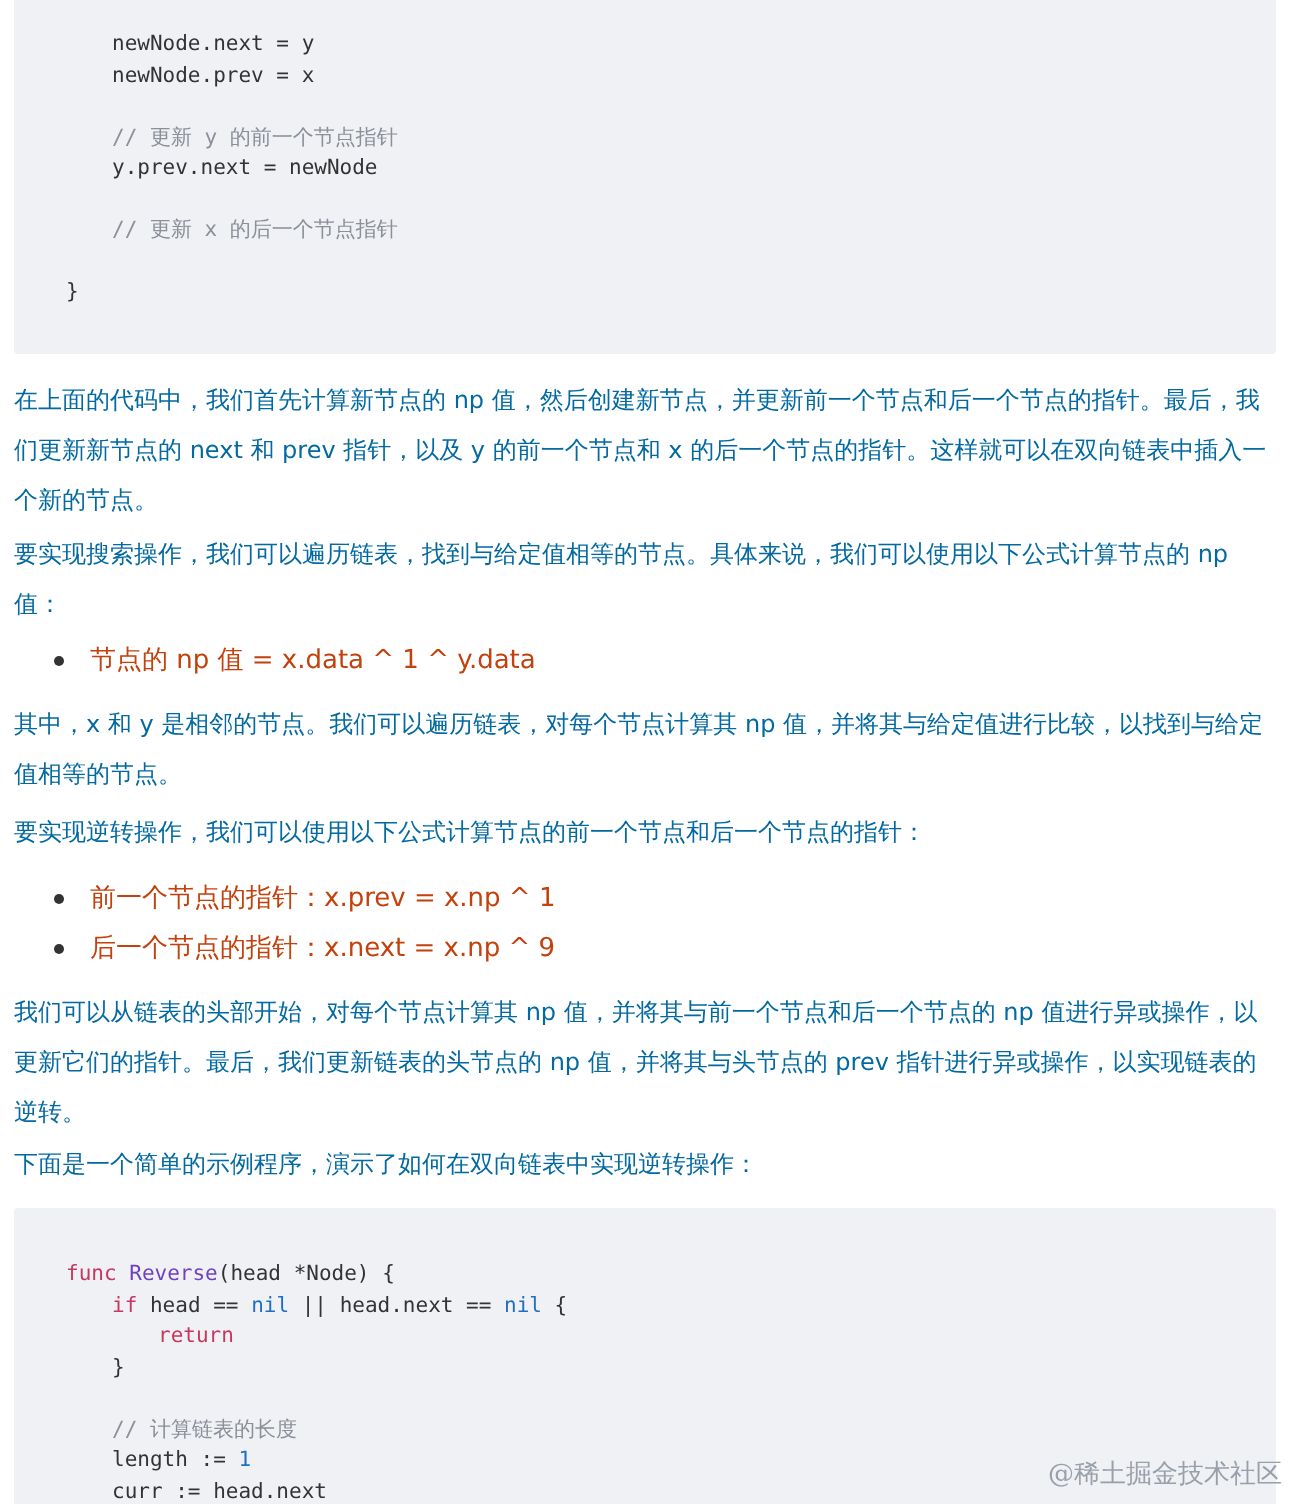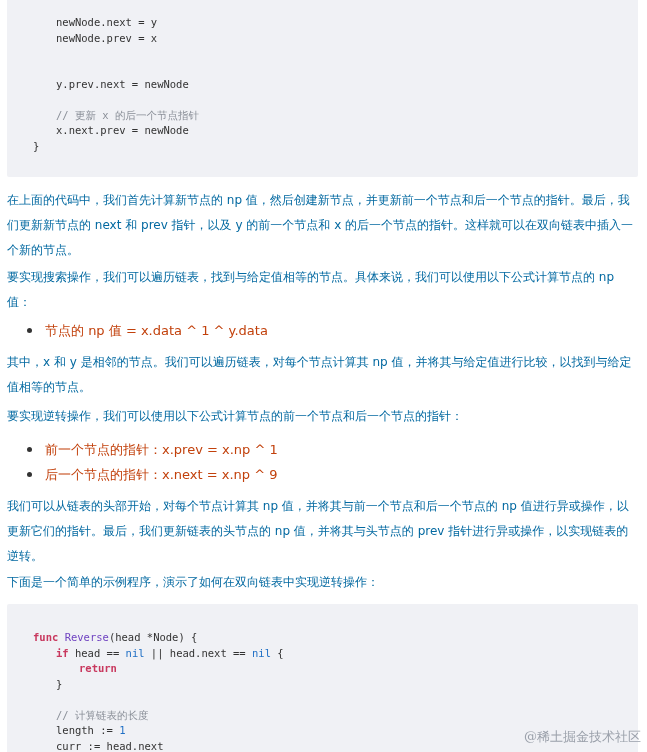--- a/index.html
+++ b/index.html
@@ -40,21 +40,21 @@
     .code-block-bottom {
       top: 604px;
       height: 160px;
     }
     .code-line {
       position: absolute;
       left: 0;
       height: 16px;
     }
     .cm { color: #8a8f98; }
-    .kw { color: #c8385e; font-weight: bold; }
+    .kw { color: #c8385e; }
     .fn { color: #6f42c1; }
     .lit { color: #1f6fc5; }
     .num { color: #1f6fc5; }
 
     .para {
       position: absolute;
       left: 7px;
       width: 630px;
       font-size: 12px;
       line-height: 25px;
@@ -91,23 +91,23 @@
     }
   </style>
 </head>
 <body>
 
 <div class="article">
 
   <div class="code-block code-block-top">
     <div class="code-line" style="top:25px;left:49px">newNode.next = y</div>
     <div class="code-line" style="top:41px;left:49px">newNode.prev = x</div>
+    <div class="code-line cm" style="top:72px;left:49px">// 更新 y 的前一个节点指针</div>
     <div class="code-line" style="top:87px;left:49px">y.prev.next = newNode</div>
     <div class="code-line cm" style="top:118px;left:49px">// 更新 x 的后一个节点指针</div>
-    <div class="code-line" style="top:133px;left:49px">x.next.prev = newNode</div>
     <div class="code-line" style="top:149px;left:26px">}</div>
   </div>
 
   <div class="para" style="top:188px">在上面的代码中，我们首先计算新节点的 np 值，然后创建新节点，并更新前一个节点和后一个节点的指针。最后，我们更新新节点的 next 和 prev 指针，以及 y 的前一个节点和 x 的后一个节点的指针。这样就可以在双向链表中插入一个新的节点。</div>
 
   <div class="para" style="top:265px">要实现搜索操作，我们可以遍历链表，找到与给定值相等的节点。具体来说，我们可以使用以下公式计算节点的 np 值：</div>
 
   <div class="bullet" style="top:318px">
     <span>节点的 np 值 = x.data ^ 1 ^ y.data</span>
   </div>

